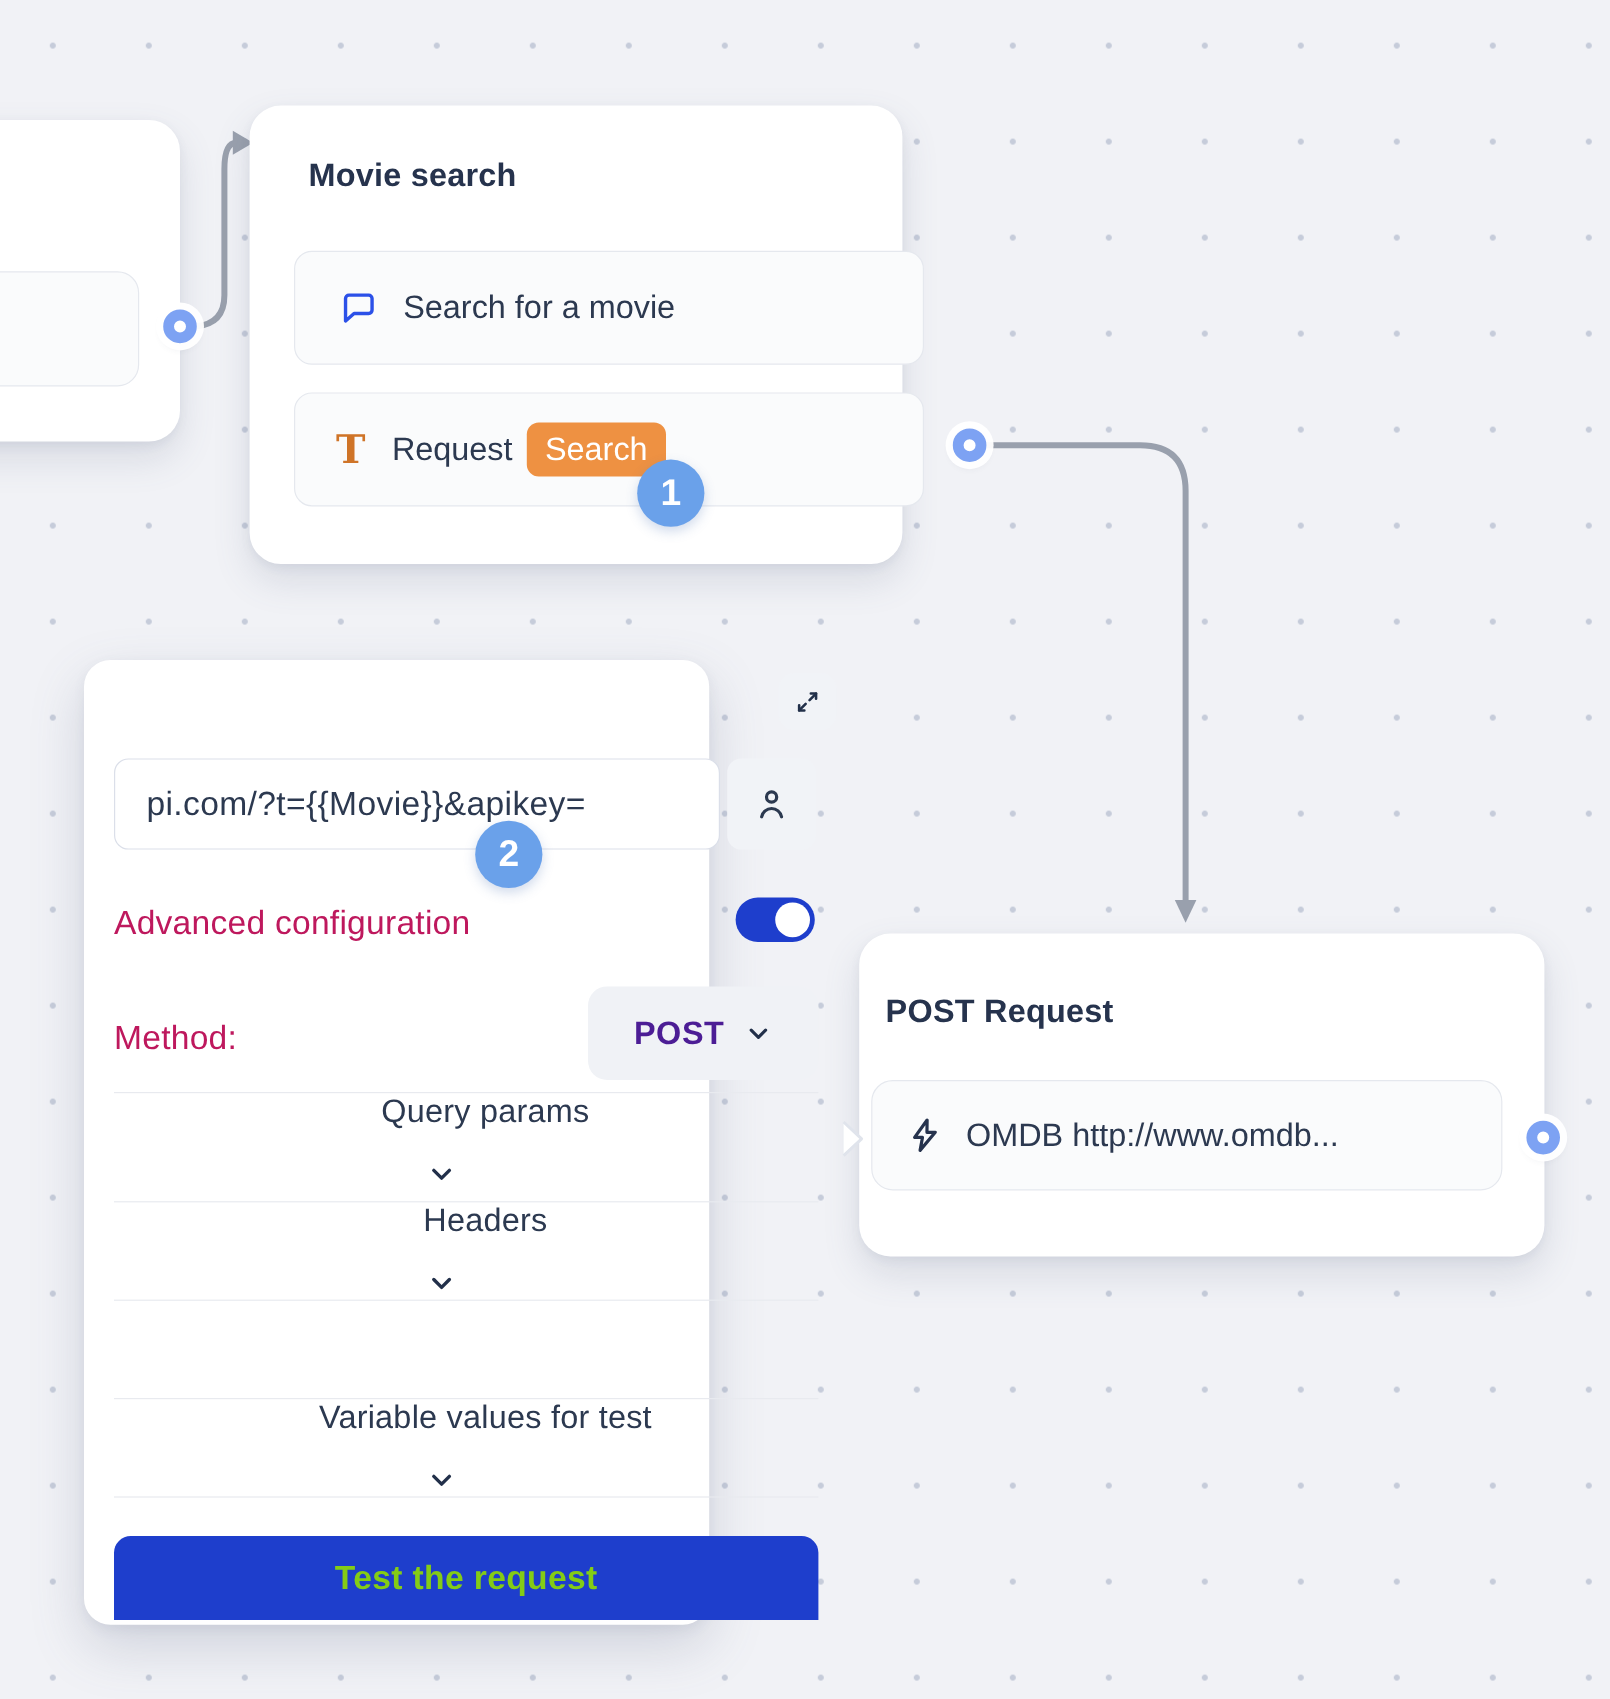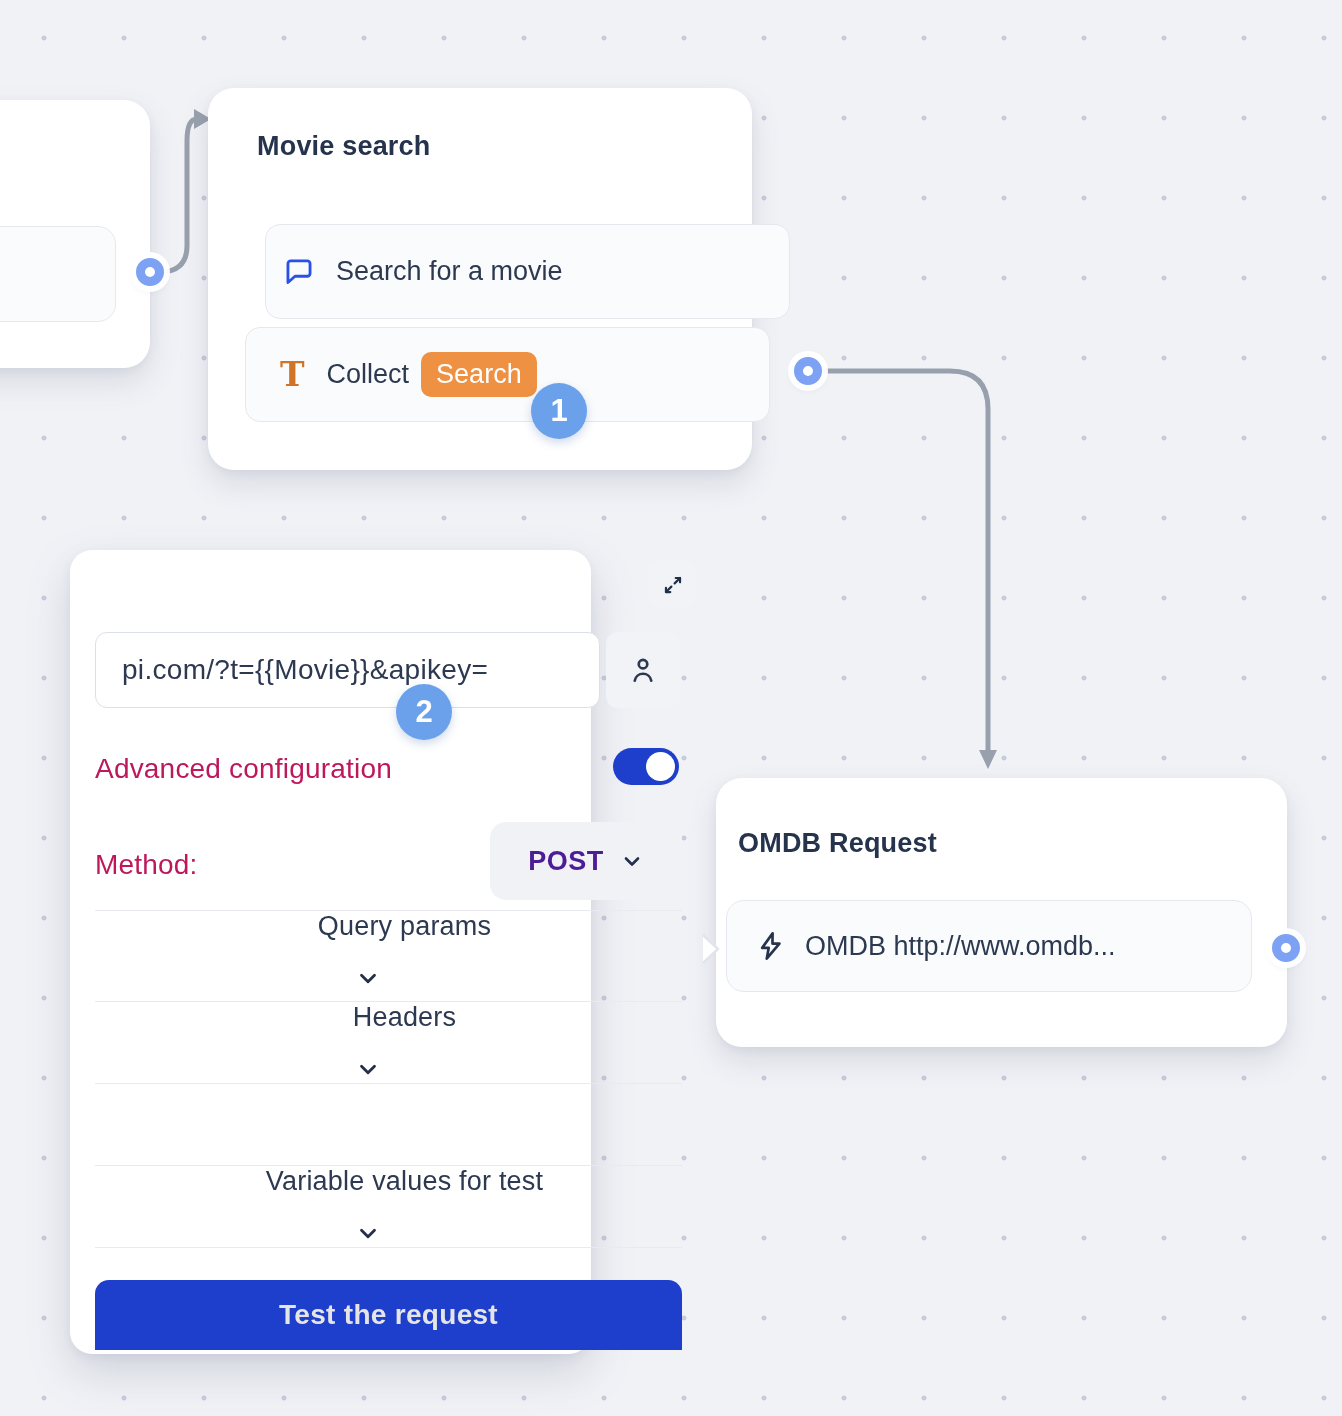--- a/index.html
+++ b/index.html
@@ -60,21 +60,21 @@
   #method-select .value{font-size:27px;font-weight:bold;color:#4c1d95;letter-spacing:.5px;}
   .divider{position:absolute;left:25px;width:587px;height:0;border-top:1.5px solid #e8eaef;}
   .section-row{
     position:absolute;left:25px;width:587px;height:80px;cursor:pointer;
     display:flex;align-items:center;justify-content:space-between;flex-direction:column;
   }
   .section-row .label{font-size:27px;color:#2c3950;padding-left:32px;letter-spacing:.2px;}
   .section-row .chev{padding-right:42px;display:flex;align-items:center;}
   #test-button{
     position:absolute;left:25px;top:730px;width:587px;height:70px;background:#1e3ecc;border:none;
-    border-radius:14px 14px 0 0;color:#e5e5e5;font-family:inherit;font-size:28px;font-weight:bold;
+    border-radius:14px 14px 0 0;color:#84cc16;font-family:inherit;font-size:28px;font-weight:bold;
     cursor:pointer;letter-spacing:.3px;
   }
   .var-badge{
     background:#ee9142;color:#fff;border-radius:10px;padding:7px 15px;font-size:27px;margin-left:12px;
   }
   .t-icon{font-family:"DejaVu Serif","Liberation Serif",serif;font-size:33px;font-weight:bold;color:#cf7428;}
   #omdb-input-caret{position:absolute;left:699px;top:931px;z-index:3;}
 </style>
 </head>
 <body>
@@ -87,32 +87,32 @@
 </svg>
 
 <div class="node" style="left:-70px;top:100px;width:220px;height:268px;">
   <div class="node-item" style="left:0;top:126px;width:186px;height:96px;border-radius:0 18px 18px 0;"></div>
 </div>
 <div class="port" style="left:136px;top:258px;"></div>
 
 <div class="node" style="left:208px;top:88px;width:544px;height:382px;">
   <div class="node-title" style="position:absolute;left:49px;top:43px;">Movie search</div>
 
-  <div class="node-item" style="left:37px;top:136px;width:525px;height:95px;padding-left:16px;margin-left:20px;">
+  <div class="node-item" style="left:37px;top:121px;width:525px;height:95px;padding-left:36px;">
     <span style="display:flex;">
       <svg width="34" height="34" viewBox="0 0 24 24">
           <path d="M4.2 6.2 a2 2 0 0 1 2-2 h11.6 a2 2 0 0 1 2 2 v6.8 a2 2 0 0 1 -2 2 H9.2 l-5 4.4 z" fill="none" stroke="#2b50e8" stroke-width="2" stroke-linejoin="round"></path>
         </svg>
     </span>
     <span class="label" style="margin-left:20px;">Search for a movie</span>
   </div>
 
   <div class="node-item" style="left:37px;top:239px;width:525px;height:95px;padding-left:34px;">
     <span class="t-icon">T</span>
-    <span class="label" style="margin-left:22px;">Collect</span>
+    <span class="label" style="margin-left:22px;">Request</span>
     <span class="var-badge">Search</span>
   </div>
 </div>
 <div class="step-badge" style="left:531px;top:383px;">1</div>
 <div class="port" style="left:794px;top:357px;"></div>
 
 <div id="config-panel">
   <button class="icon-btn" style="left:579px;top:11px;width:48px;height:47px;">
     <span style="display:flex;">
       <svg width="26" height="26" viewBox="0 0 24 24" fill="none" stroke="#22304a" stroke-width="2" stroke-linecap="round" stroke-linejoin="round">
@@ -187,21 +187,21 @@
   <button id="test-button">Test the request</button>
 </div>
 <div class="step-badge" style="left:396px;top:684px;">2</div>
 
 <div id="omdb-input-caret">
   <svg width="28" height="36">
       <polyline points="4,4 19,18 4,32" fill="#ffffff" stroke="#e0e4ec" stroke-width="2.5" stroke-linejoin="round"></polyline>
     </svg>
 </div>
 <div class="node" style="left:716px;top:778px;width:571px;height:269px;">
-  <div class="node-title" style="position:absolute;left:22px;top:50px;">OMDB Request</div>
+  <div class="node-title" style="position:absolute;left:22px;top:50px;">POST Request</div>
   <div class="node-item" style="left:10px;top:122px;width:526px;height:92px;padding-left:28px;border-radius:18px;">
     <span style="display:flex;">
       <svg width="32" height="32" viewBox="0 0 24 24" fill="none" stroke="#26334d" stroke-width="2" stroke-linejoin="round">
           <path d="M13.2 2.5 L5.4 13.4 h4.9 L8.8 21.5 L18.3 10.2 h-5.2 z"></path>
         </svg>
     </span>
     <span class="label" style="margin-left:18px;">OMDB http://www.omdb...</span>
   </div>
 </div>
 <div class="port" style="left:1272px;top:934px;"></div>

